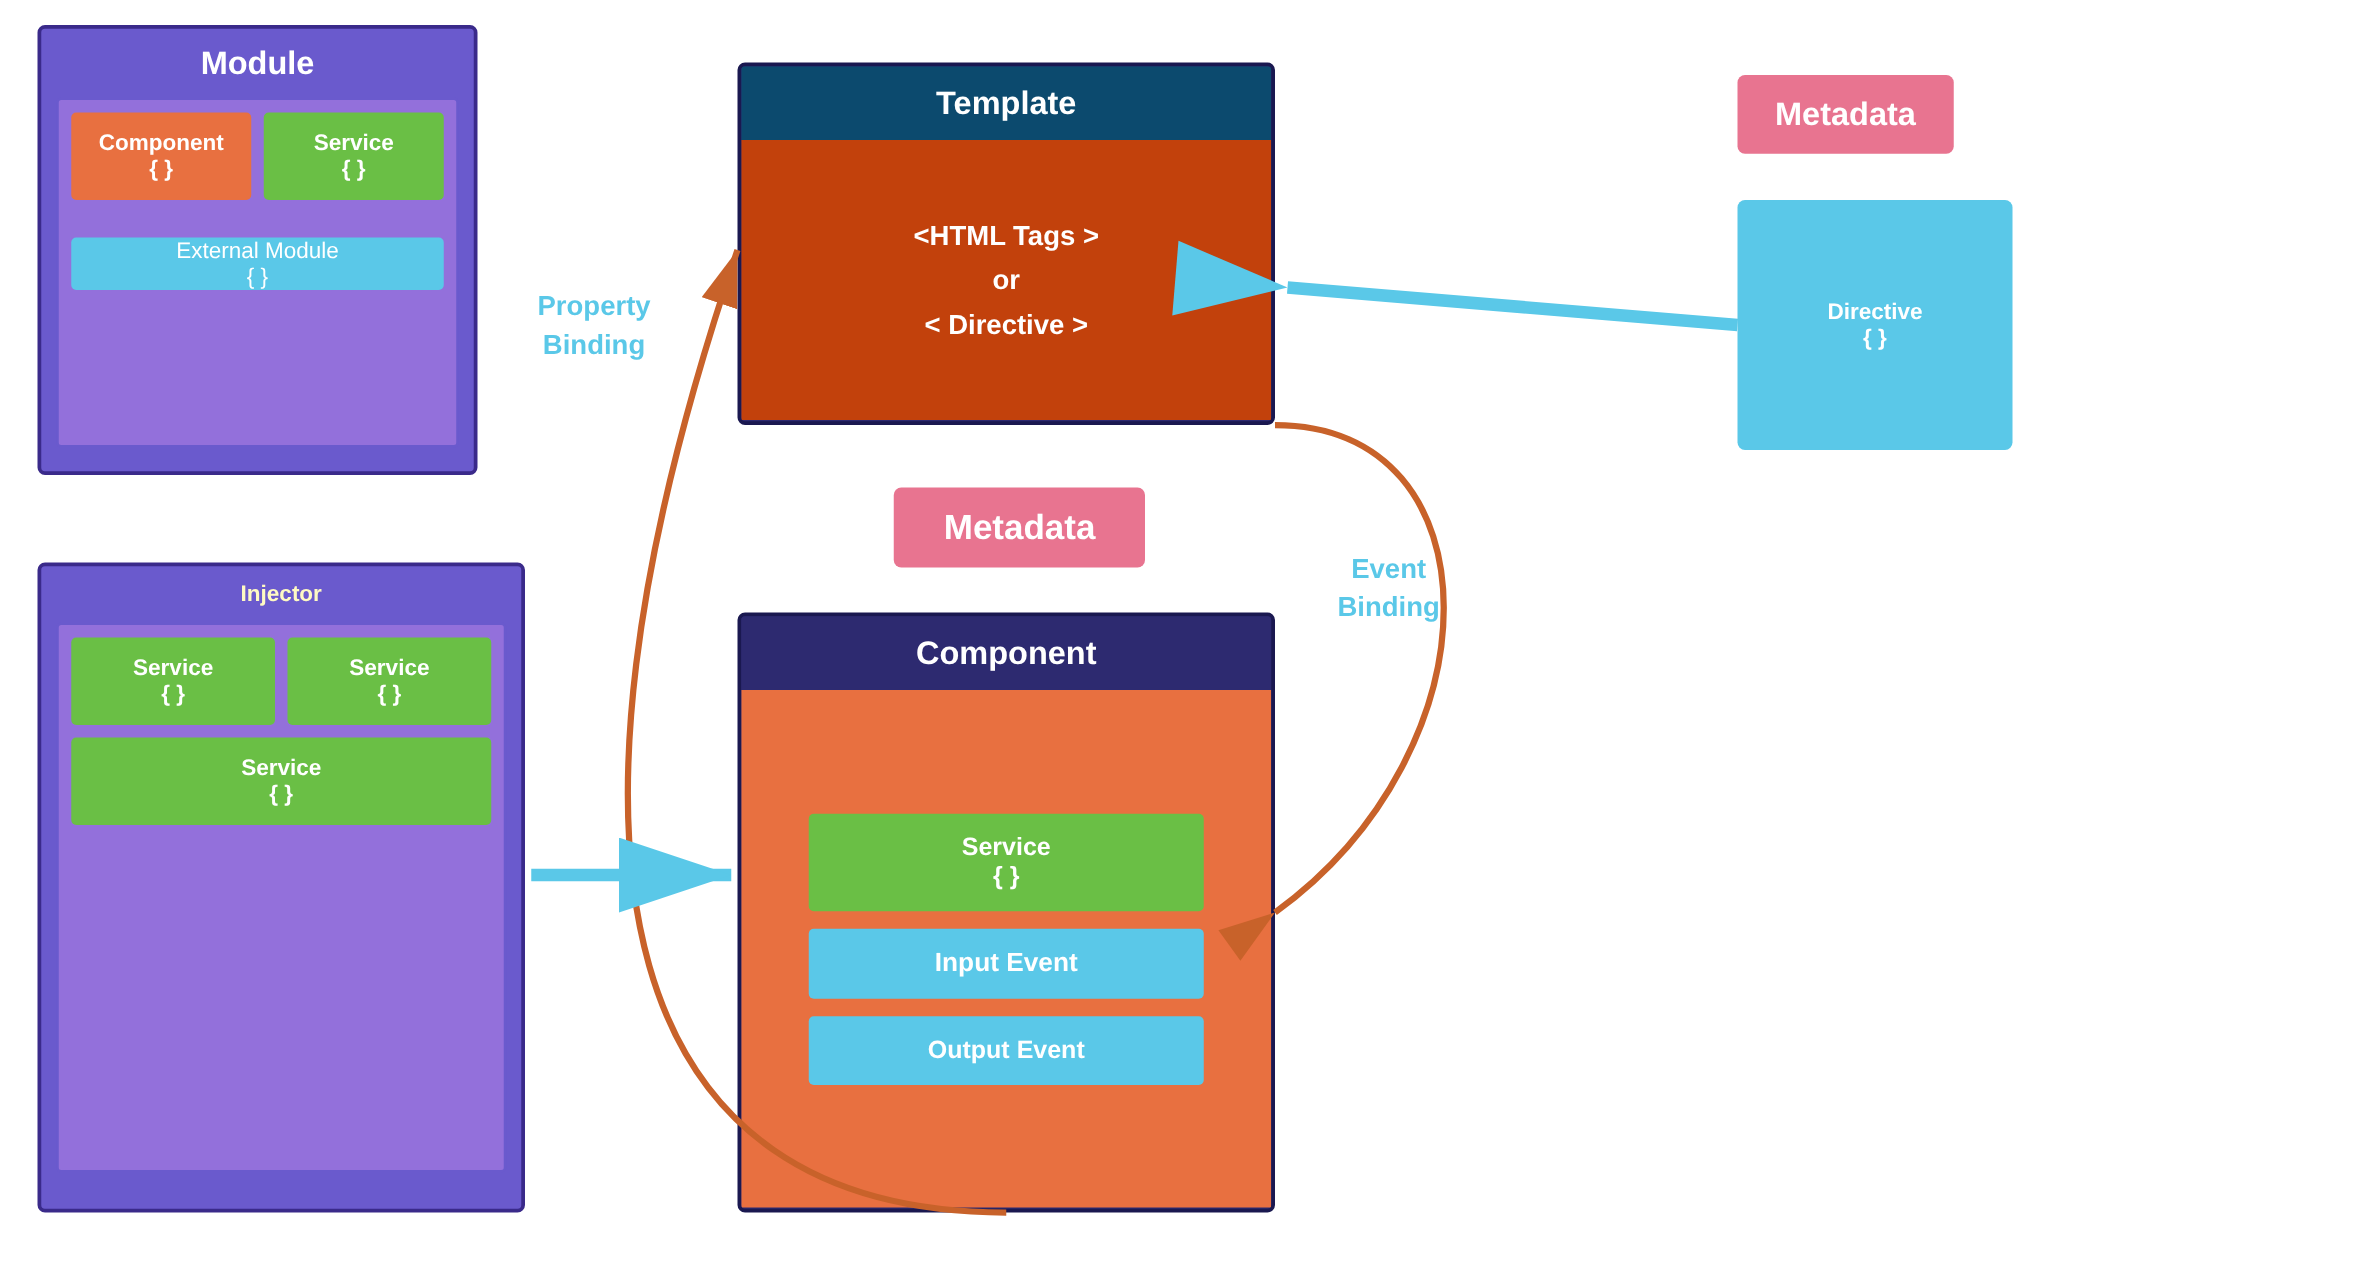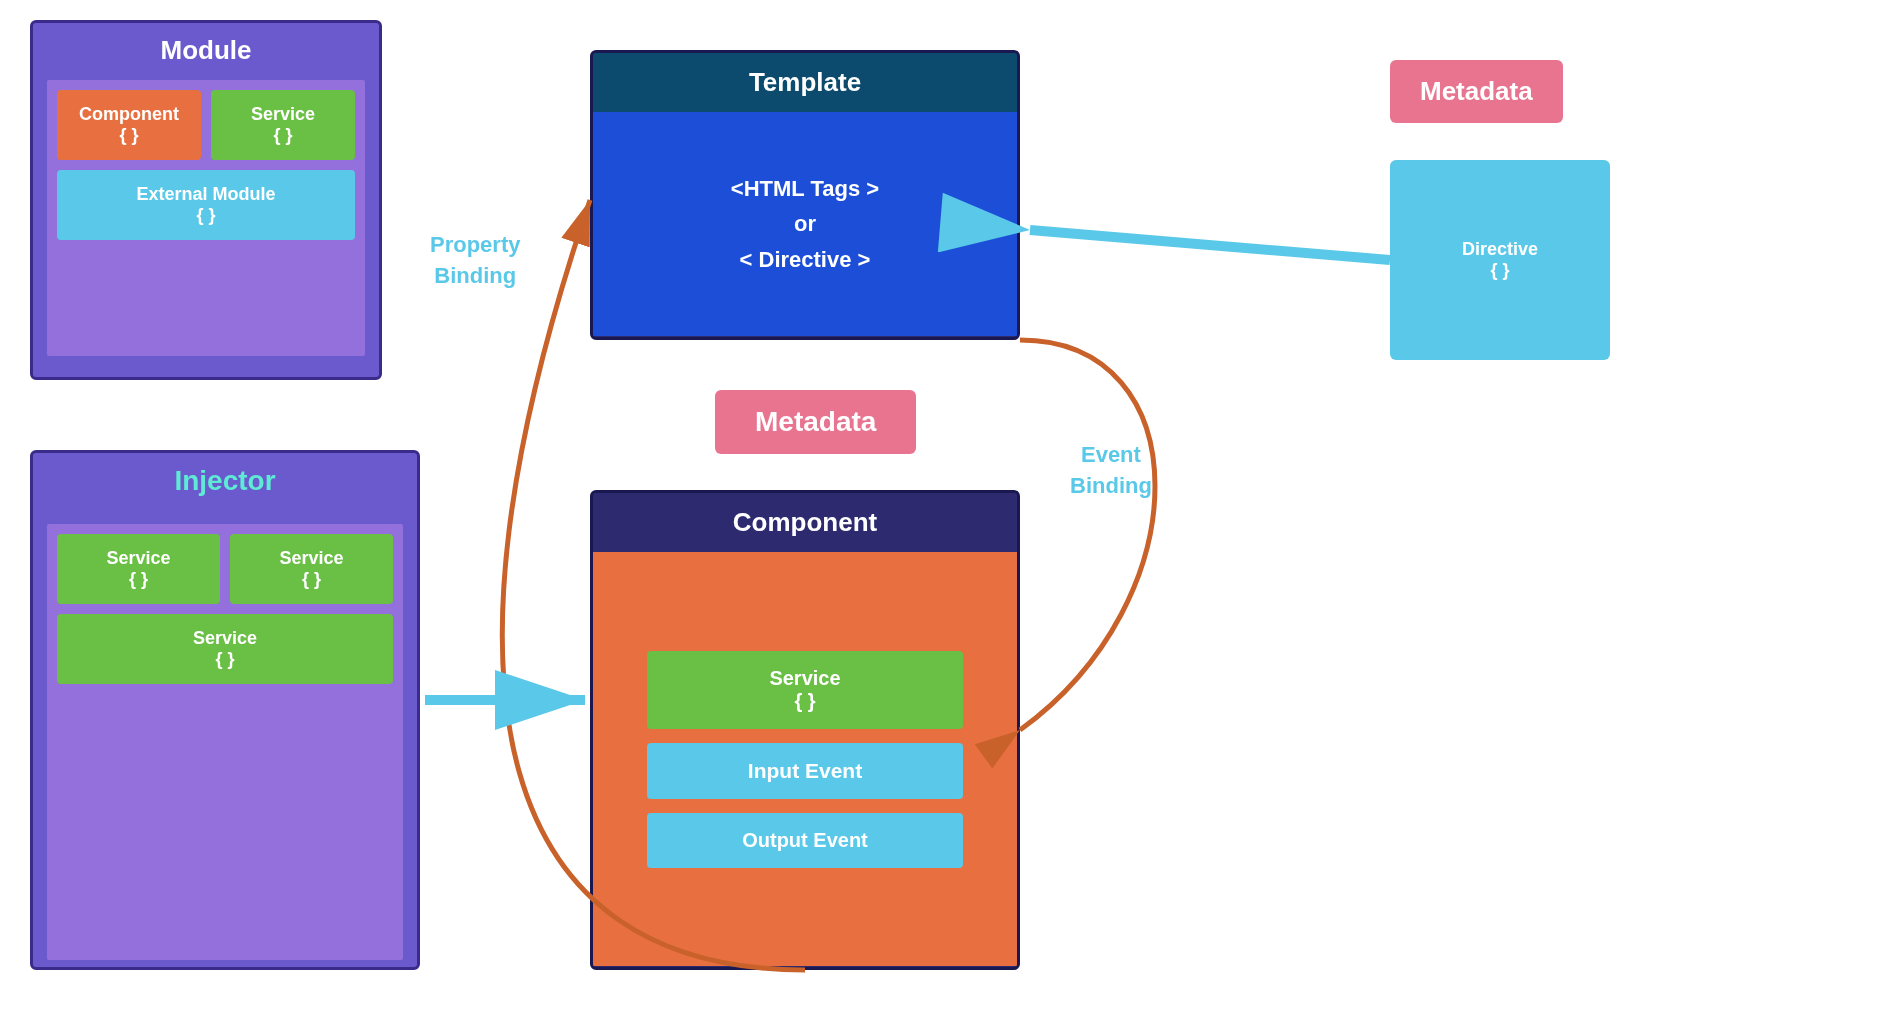--- a/index.html
+++ b/index.html
@@ -69,44 +69,45 @@
       font-weight: bold;
       text-align: center;
       padding: 14px 10px;
       flex: 1;
     }
     .ext-module-box {
       background: #5ac8e8;
       border-radius: 4px;
       color: #fff;
       font-size: 18px;
-      font-weight: bold;
-      text-align: center;
-      padding: 14px 10px;
+      font-weight: normal;
+      text-align: center;
+      padding: 0 10px;
       flex: 1;
+      margin-top: 20px;
     }
 
     
     .injector-box {
       position: absolute;
       left: 30px;
       top: 450px;
       width: 390px;
       height: 520px;
       background: #6a5acd;
       border: 3px solid #3a2a8a;
       border-radius: 6px;
       padding: 12px;
     }
     .injector-title {
       text-align: center;
-      color: #5eead4;
-      font-size: 28px;
-      font-weight: bold;
-      margin-bottom: 25px;
+      color: #fef9c3;
+      font-size: 18px;
+      font-weight: bold;
+      margin-bottom: 12px;
     }
     .injector-inner {
       background: #9370db;
       border: 2px solid #6a5acd;
       border-radius: 4px;
       padding: 10px;
       height: calc(100% - 50px);
       display: flex;
       flex-direction: column;
       gap: 10px;
@@ -126,21 +127,21 @@
     }
     .template-title {
       background: #0c4a6e;
       color: #fff;
       font-size: 26px;
       font-weight: bold;
       text-align: center;
       padding: 14px;
     }
     .template-body {
-      background: #1d4ed8;
+      background: #c2410c;
       height: calc(100% - 60px);
       display: flex;
       align-items: center;
       justify-content: center;
       color: #fff;
       font-size: 22px;
       font-weight: bold;
       text-align: center;
       line-height: 1.6;
       padding: 10px;

